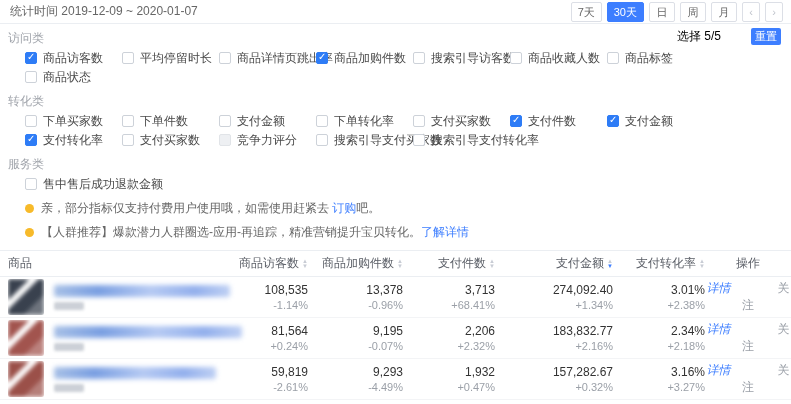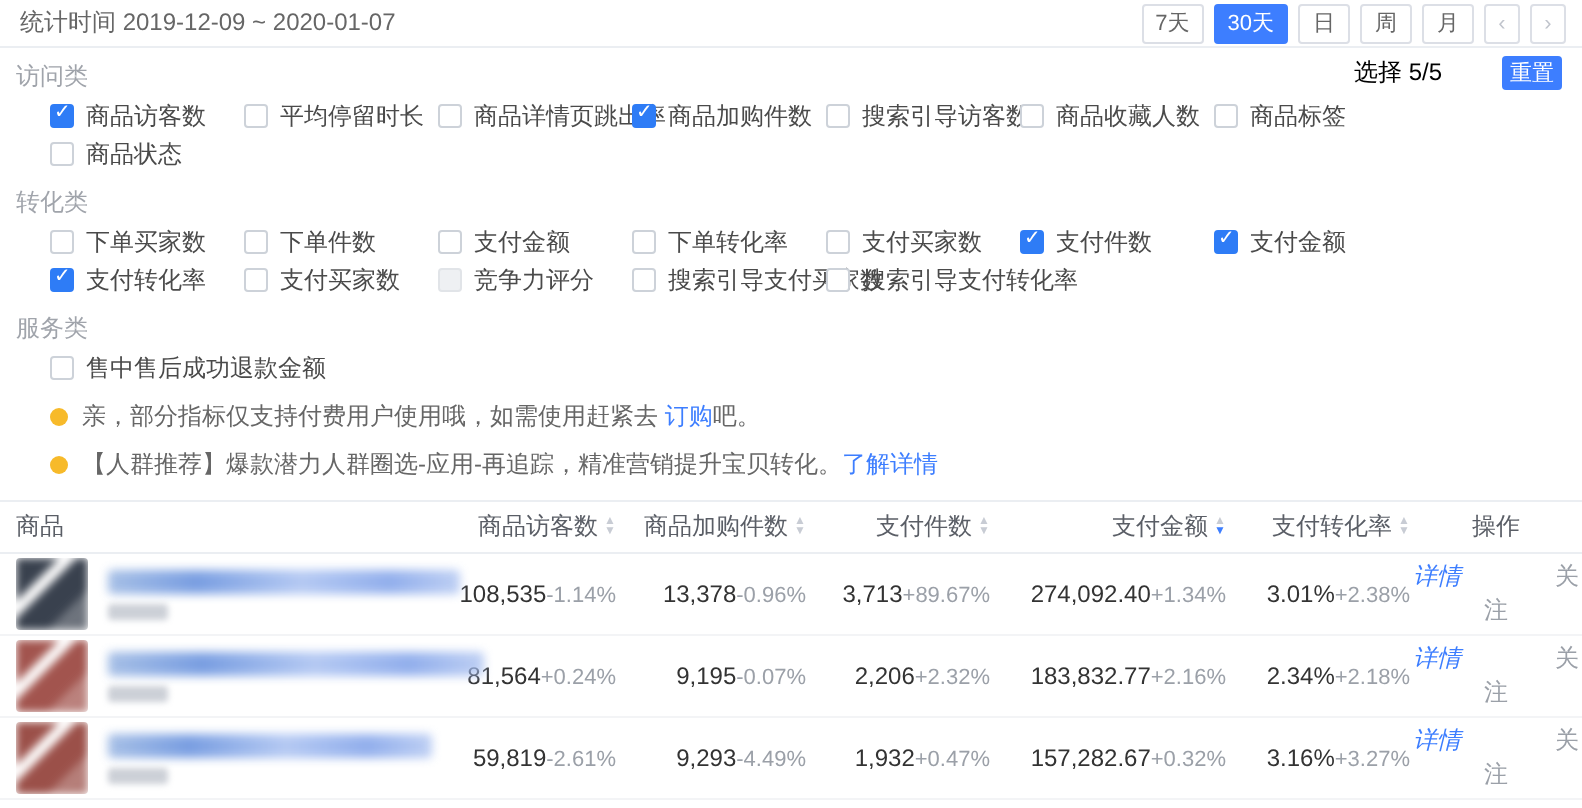--- a/index.html
+++ b/index.html
@@ -38,21 +38,21 @@
   .notice { display:flex; align-items:center; gap:7px; margin-bottom:7px; }
   .dot { width:9px; height:9px; border-radius:50%; background:#f7ba2a; flex:0 0 9px; }
   .notice .txt { color:#666; }
   .link { color:#3d7eff; cursor:pointer; text-decoration:none; }
 
   
   .table { border-top:1px solid #ebeef2; }
   .thead { display:flex; align-items:center; height:26px; border-bottom:1px solid #ebeef2; color:#5a5e66; }
   .tr { display:flex; align-items:center; height:41px; border-bottom:1px solid #f3f4f6; }
   .col-product { width:238px; padding-left:8px; display:flex; align-items:center; }
-  .col-num { text-align:right; display:flex; flex-direction:row; justify-content:flex-end; align-items:flex-end; }
+  .col-num { text-align:right; display:flex; flex-direction:column; justify-content:space-between; align-items:flex-end; }
   .thead .col-num { flex-direction:row; align-items:center; justify-content:flex-end; }
   .c1 { width:70px; } .c2 { width:95px; } .c3 { width:92px; } .c4 { width:118px; } .c5 { width:92px; }
   .col-action { width:86px; text-align:center; }
   .carets { display:inline-flex; flex-direction:column; margin-left:3px; line-height:5px; }
   .carets i { font-style:normal; font-size:6px; color:#c8ccd4; height:5px; }
   .carets i.sort-active { color:#3d7eff; }
   .v { font-size:12px; color:#333; line-height:15px; }
   .d { font-size:11px; color:#9ba0a8; line-height:14px; }
   .thumb { width:36px; height:36px; border-radius:2px; overflow:hidden; background:#fff; flex:0 0 36px; }
   .thumb-img { width:100%; height:100%; filter:blur(2px); }
@@ -259,21 +259,21 @@
       <div class="col-num c1">
           <div class="v">108,535</div>
           <div class="d">-1.14%</div>
         </div>
       <div class="col-num c2">
           <div class="v">13,378</div>
           <div class="d">-0.96%</div>
         </div>
       <div class="col-num c3">
           <div class="v">3,713</div>
-          <div class="d">+89.67%</div>
+          <div class="d">+68.41%</div>
         </div>
       <div class="col-num c4">
           <div class="v">274,092.40</div>
           <div class="d">+1.34%</div>
         </div>
       <div class="col-num c5">
           <div class="v">3.01%</div>
           <div class="d">+2.38%</div>
         </div>
       <div class="col-action"><a class="link act-detail">详情</a><a class="act-follow">关注</a></div>

